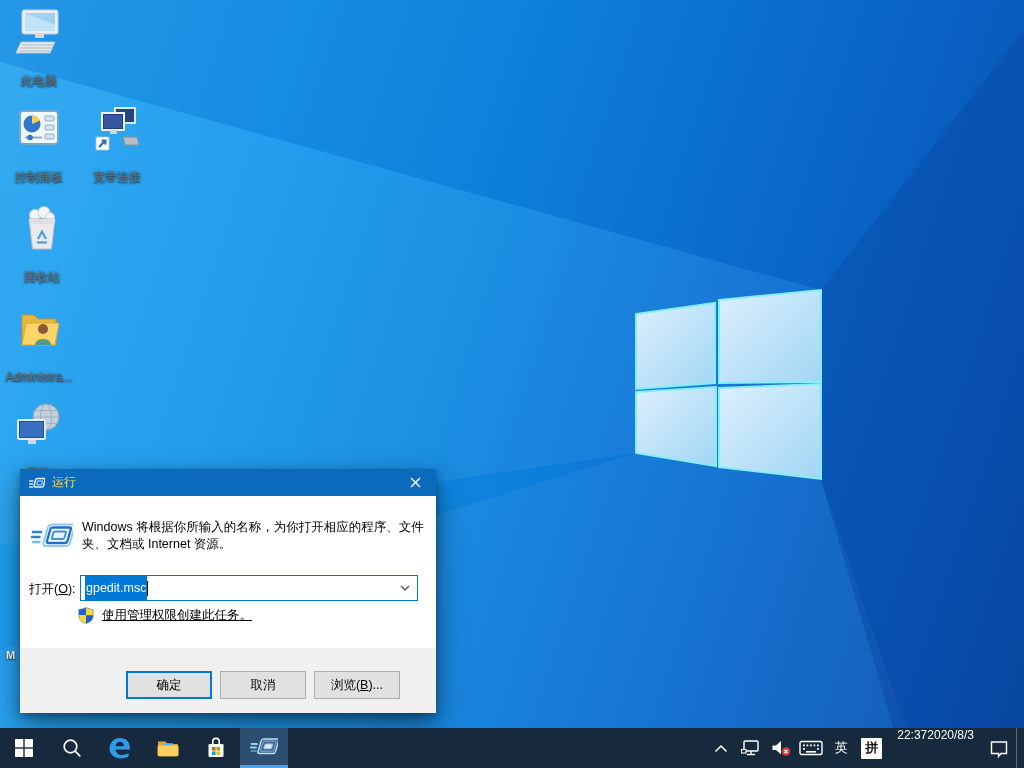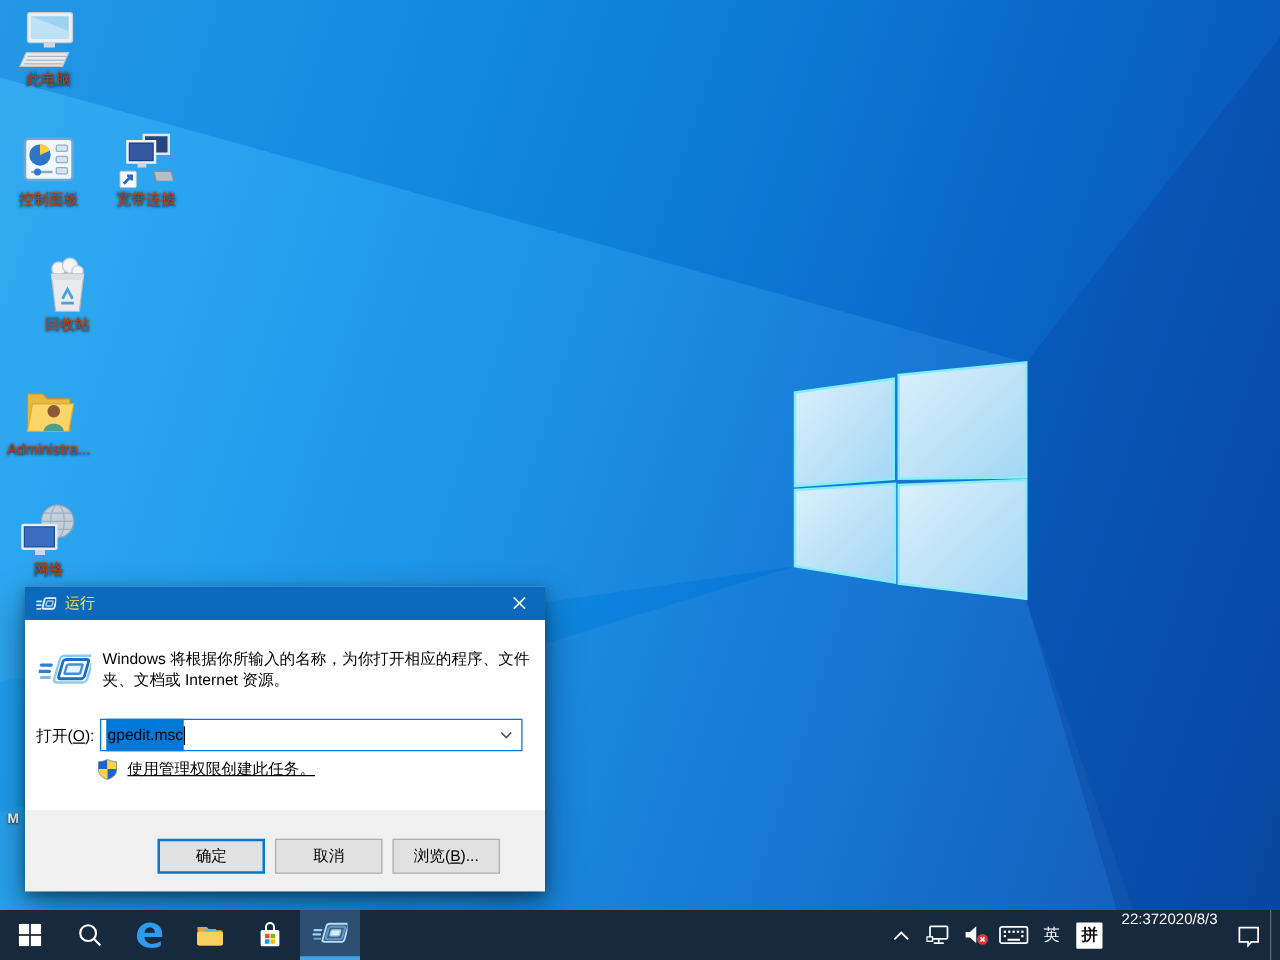--- a/index.html
+++ b/index.html
@@ -9,40 +9,40 @@
 
   
   .wallpaper{position:absolute;inset:0;
     background:linear-gradient(108deg,#2aa7f2 0%,#189aee 24%,#0f8ae2 44%,
       #0b75d6 62%,#0a63c6 78%,#0956b6 92%,#084da8 100%);}
   .wallpaper svg{position:absolute;inset:0;}
 
   
   .dicon{position:absolute;width:76px;text-align:center;cursor:default;}
   .dicon .ic{display:block;margin:0 auto;}
-  .dicon .lbl{display:block;margin-top:0;font-size:12px;line-height:14px;color:#c2410c;
+  .dicon .lbl{display:block;margin-top:18px;font-size:12px;line-height:14px;color:#737373;
     text-shadow:0 1px 2px rgba(0,0,0,.8),0 0 3px rgba(0,0,0,.45);}
   .hidden-label{position:absolute;left:6px;top:649px;color:#fff;font-size:11px;font-weight:bold;
     text-shadow:0 1px 2px rgba(0,0,0,.8);}
 
   
   .run-dialog{position:absolute;left:20px;top:469px;width:416px;height:244px;background:#fff;
     box-shadow:0 12px 28px rgba(0,0,0,.45),0 3px 8px rgba(0,0,0,.3);font-size:12.5px;color:#000;}
   .rd-titlebar{position:absolute;left:0;top:0;right:0;height:27px;background:#0c6abc;
     display:flex;align-items:center;padding-left:9px;}
   .rd-title{color:#fde047;font-size:12px;margin-left:7px;}
   .rd-close{position:absolute;right:0;top:0;width:42px;height:27px;display:flex;
     align-items:center;justify-content:center;cursor:pointer;}
   .rd-msgicon{position:absolute;left:11px;top:51px;}
   .rd-message{position:absolute;left:62px;top:50px;width:342px;line-height:17px;}
   .rd-openlbl{position:absolute;left:9px;top:112px;}
   .mnemonic{text-decoration:underline;}
   .rd-combo{position:absolute;left:60px;top:106px;width:338px;height:26px;background:#fff;
     border:1px solid #0078d7;display:flex;align-items:center;padding-left:4px;cursor:text;}
-  .rd-combo .sel{background:#0078d7;color:#000000;padding:6px 1px;}
+  .rd-combo .sel{background:#0078d7;color:#ffffff;padding:6px 1px;}
   .caret{display:inline-block;width:1px;height:15px;background:#000;vertical-align:middle;margin-left:0px;}
   .combo-drop{position:absolute;right:2px;top:2px;bottom:2px;width:20px;display:flex;
     align-items:center;justify-content:center;cursor:pointer;}
   .rd-uac{position:absolute;left:58px;top:138px;display:flex;align-items:flex-start;gap:8px;text-decoration:underline;}
   .rd-footer{position:absolute;left:0;right:0;top:179px;height:65px;background:#f0f0f0;}
   .rd-btn{position:absolute;top:202px;width:86px;height:28px;background:#e1e1e1;
     border:1px solid #adadad;font-size:12.5px;display:flex;align-items:center;justify-content:center;
     cursor:pointer;font-family:inherit;}
   .rd-btn.default{border:2px solid #0078d7;}
   .btn-ok{left:106px;}
@@ -133,21 +133,21 @@
       <rect x="9" y="9" width="22" height="17" fill="#1b3f86" stroke="#eef3f8" stroke-width="2"></rect>
       <polygon points="11,11 29,11 29,24 11,24" fill="#35589e"></polygon>
       <rect x="17" y="26" width="7" height="4" fill="#cfd8e0"></rect>
       <polygon points="30,33 44,33 46,41 32,41" fill="#b6bdc6" stroke="#898f98" stroke-width="1"></polygon>
       <rect x="3" y="33" width="13" height="13" rx="1" fill="#fff" stroke="#b9c6d2" stroke-width="0.8"></rect>
       <path d="M6 43 L12 37 M8.6 36.6 H12.4 V40.4" stroke="#2c6ac8" stroke-width="2.2" fill="none"></path>
     </svg>
     <span class="lbl">宽带连接</span>
   </div>
 
-  <div class="dicon" style="left:16px;top:204px;">
+  <div class="dicon" style="left:4px;top:204px;">
     <svg class="ic" width="48" height="48" viewBox="0 0 48 48">
       <g fill="#f3f4f6" stroke="#c6cad0" stroke-width="1">
         <circle cx="17" cy="11" r="5.5"></circle>
           <circle cx="26" cy="8.5" r="6"></circle>
           <circle cx="32" cy="13" r="4.5"></circle>
       </g>
       <polygon points="11,15 37,15 33.5,45 14.5,45" fill="#e8eaed" stroke="#b6bac0" stroke-width="1"></polygon>
       <polygon points="11,15 37,15 36.4,20 11.6,20" fill="#dcdfe3"></polygon>
       <g stroke="#4f9fd8" stroke-width="2.2" fill="none">
         <path d="M20 35 L24 27.5 L28 35"></path>

